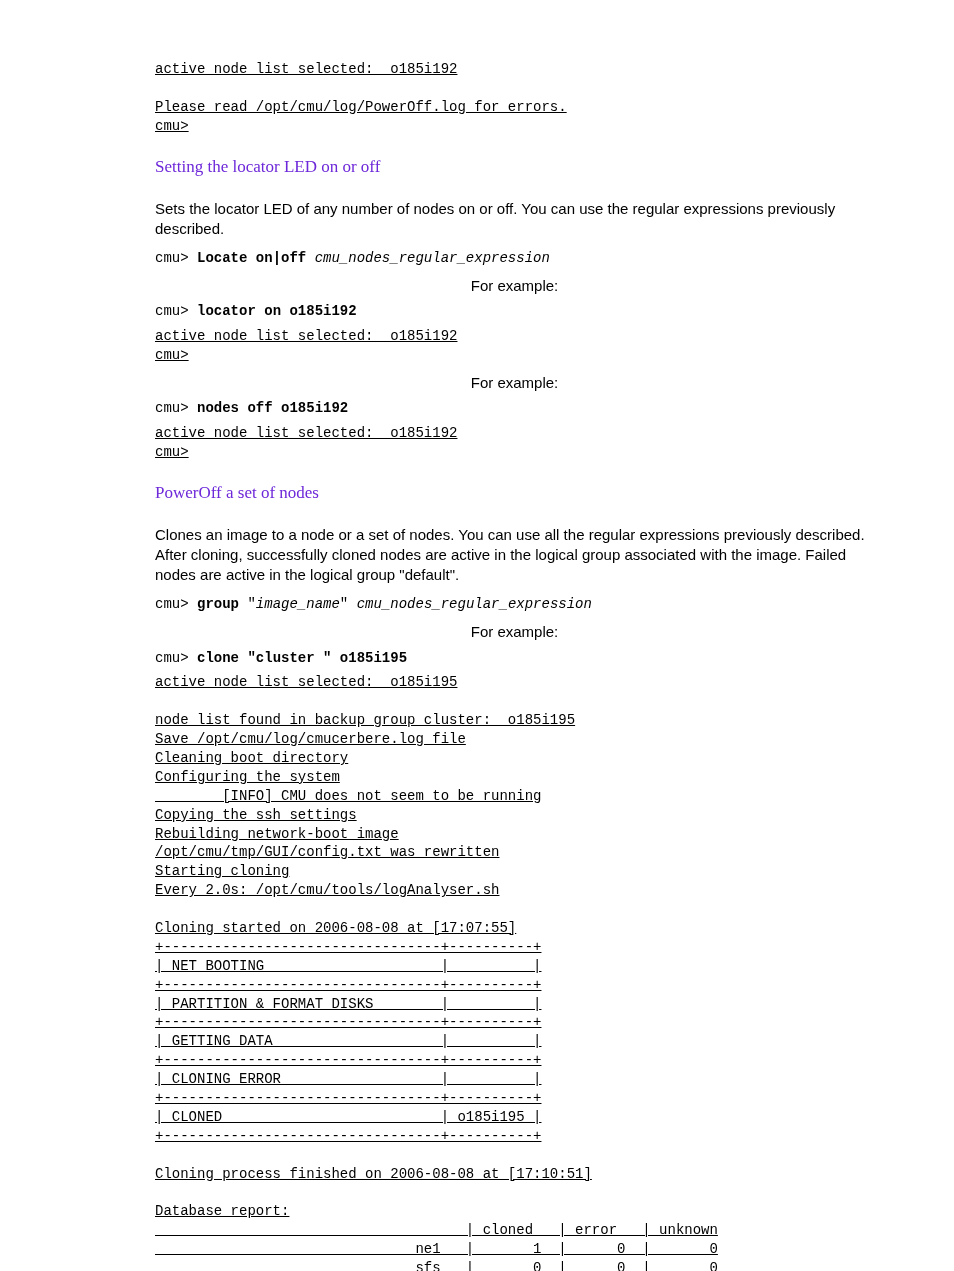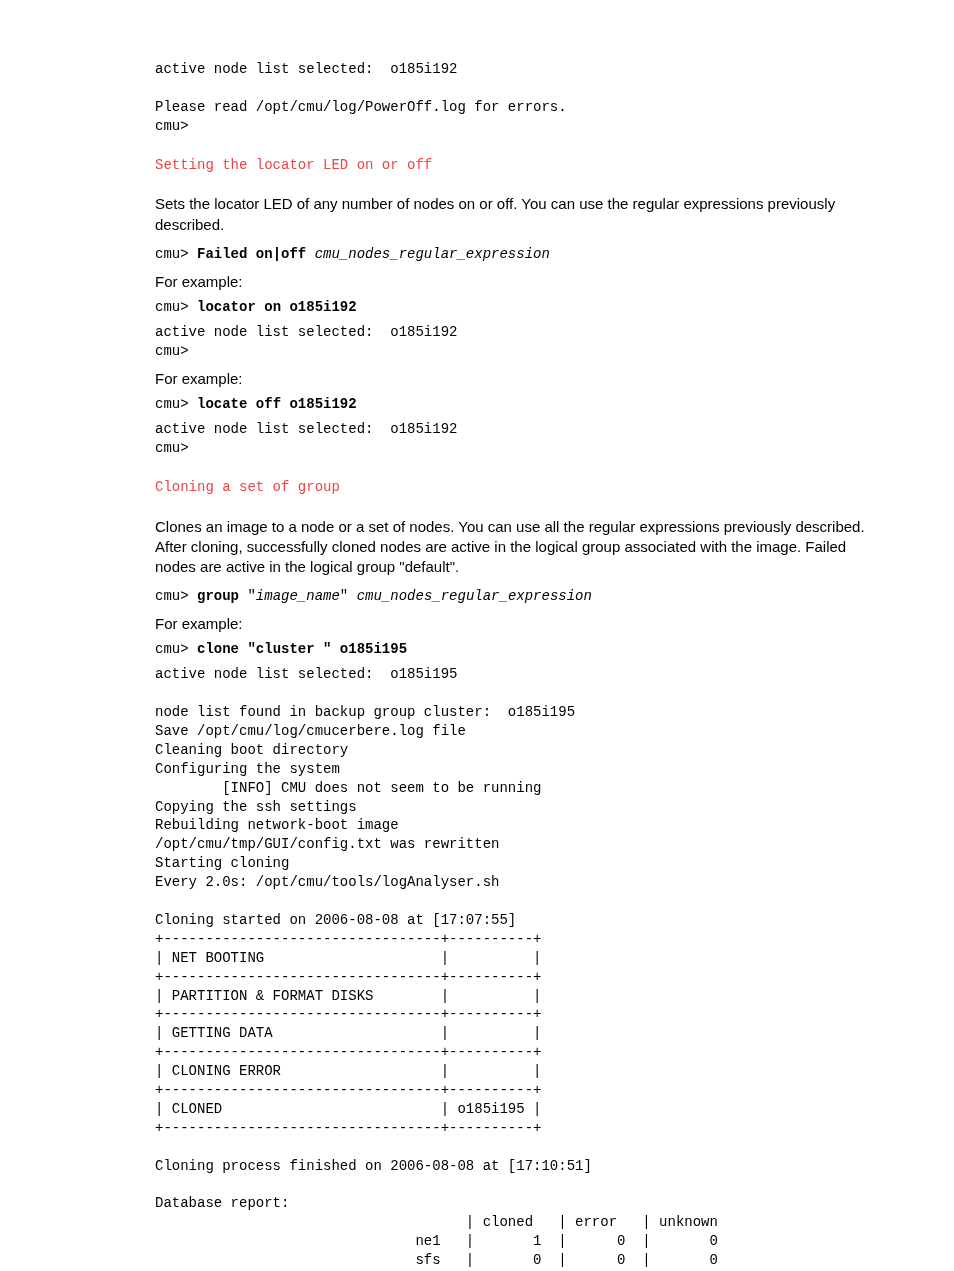--- a/index.html
+++ b/index.html
@@ -12,69 +12,71 @@
     width: 954px;
     box-sizing: border-box;
     line-height: 1.35;
   }
   pre {
     font-family: "Courier New", Courier, monospace;
     font-size: 14px;
     margin: 0;
     white-space: pre;
     line-height: 1.35;
+    text-decoration: underline;
   }
   .mono {
     font-family: "Courier New", Courier, monospace;
     font-size: 14px;
   }
   h2 {
-    font-family: Liberation Mono, monospace;
+    font-family: Liberation Serif, serif;
     font-weight: normal;
-    color: #ef4444;
-    font-size: 14px;
+    color: #6d28d9;
+    font-size: 17px;
     margin: 20px 0 8px 0;
   }
   p {
     margin: 20px 0 10px 0;
   }
   .for-example {
     margin: 8px 0 6px 0;
+    text-align: center;
   }
   .bold { font-weight: bold; }
   .italic { font-style: italic; }
   .cmd-line { margin: 6px 0; }
 </style>
 </head>
 <body>
 
 <pre><span>active node list selected:  o185i192</span>
 <span></span>
 <span>Please read /opt/cmu/log/PowerOff.log for errors.</span>
 <span>cmu&gt;</span></pre>
 
 <h2>Setting the locator LED on or off</h2>
 
 <p>Sets the locator LED of any number of nodes on or off. You can use the regular expressions previously described.</p>
 
-<div class="mono cmd-line"><span>cmu&gt; </span><span class="bold">Failed on|off</span><span class="italic"> cmu_nodes_regular_expression</span></div>
+<div class="mono cmd-line"><span>cmu&gt; </span><span class="bold">Locate on|off</span><span class="italic"> cmu_nodes_regular_expression</span></div>
 
 <p class="for-example">For example:</p>
 
 <div class="mono cmd-line"><span>cmu&gt; </span><span class="bold">locator on o185i192</span></div>
 <pre><span>active node list selected:  o185i192</span>
 <span>cmu&gt;</span></pre>
 
 <p class="for-example">For example:</p>
 
-<div class="mono cmd-line"><span>cmu&gt; </span><span class="bold">locate off o185i192</span></div>
+<div class="mono cmd-line"><span>cmu&gt; </span><span class="bold">nodes off o185i192</span></div>
 <pre><span>active node list selected:  o185i192</span>
 <span>cmu&gt;</span></pre>
 
-<h2>Cloning a set of group</h2>
+<h2>PowerOff a set of nodes</h2>
 
 <p>Clones an image to a node or a set of nodes. You can use all the regular expressions previously described. After cloning, successfully cloned nodes are active in the logical group associated with the image. Failed nodes are active in the logical group "default".</p>
 
 <div class="mono cmd-line"><span>cmu&gt; </span><span class="bold">group</span><span> "</span><span class="italic">image_name</span><span>" </span><span class="italic">cmu_nodes_regular_expression</span></div>
 
 <p class="for-example">For example:</p>
 
 <div class="mono cmd-line"><span>cmu&gt; </span><span class="bold">clone "cluster " o185i195</span></div>
 
 <pre>active node list selected:  o185i195

